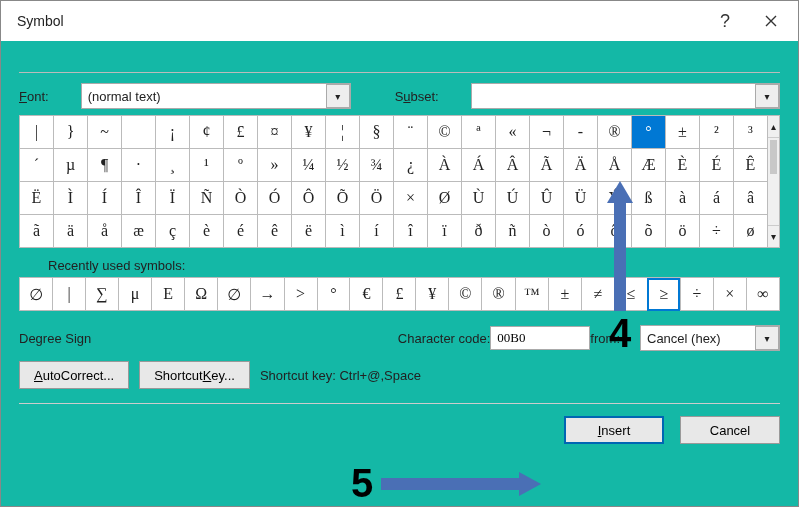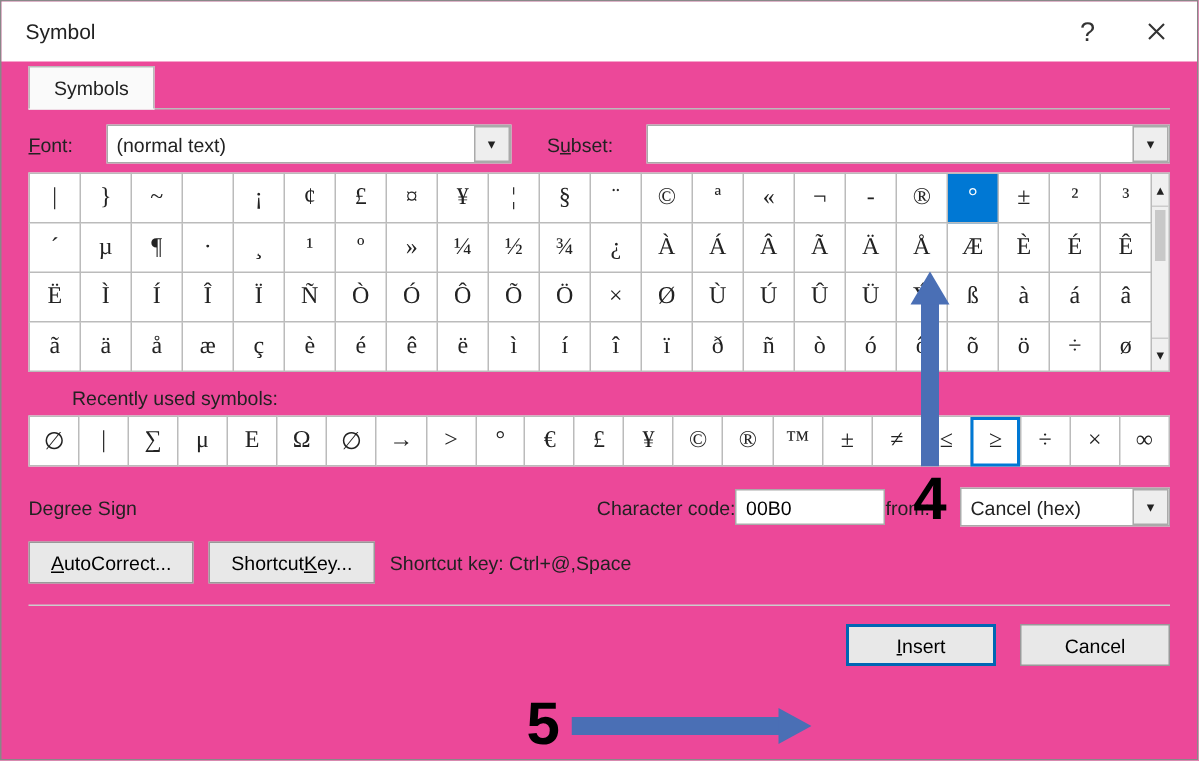--- a/index.html
+++ b/index.html
@@ -13,21 +13,21 @@
     height: 507px;
     position: relative;
     overflow: hidden;
   }
   .window {
     border: 1px solid #888;
     width: 799px;
     height: 507px;
     display: flex;
     flex-direction: column;
-    background: #ec4899;
+    background: #14b8a6;
   }
   .titlebar {
     height: 40px;
     display: flex;
     align-items: center;
     padding: 0 4px 0 16px;
     background: #fff;
     font-size: 14px;
   }
   .titlebar .spacer { flex: 1; }
@@ -65,21 +65,21 @@
   }
   .tab.active {
     border-color: #bbb;
     background: #fafafa;
     border-bottom: 1px solid #fafafa;
   }
   .row {
     display: flex;
     align-items: center;
     margin-top: 10px;
-    gap: 2px;
+    gap: 12px;
     justify-content: center;
   }
   .row label { white-space: nowrap; }
   .row label .ul { text-decoration: underline; }
   .select {
     flex: 1;
     height: 26px;
     border: 1px solid #aaa;
     background: #fff;
     display: flex;
@@ -160,21 +160,21 @@
     font-size:16px; font-family:"Times New Roman", serif; padding:0;
   }
   td.recent-selected { outline: 2px solid #0078d4; outline-offset: -2px; }
   .info-row {
     display:flex; align-items:center; margin-top:14px; gap:0;
   }
   .info-row .symname { flex: 0 0 auto; min-width: 100px; }
   .info-row .gap { flex: 1; }
   input.codebox {
     height: 24px; border:1px solid #aaa; padding:0 6px;
-    width:100px; font-family: Liberation Sans, sans-serif; font-size:13px;
+    width:100px; font-family: Liberation Serif, serif; font-size:13px;
   }
   .from-select { width: 140px; flex: none; }
   .btn-row {
     display:flex; align-items:center; margin-top:10px; gap:10px;
   }
   .btn {
     height: 28px;
     border:1px solid #999;
     background:#e8e8e8;
     padding: 0 14px;
@@ -227,23 +227,20 @@
     <span class="tb-btn help">?</span>
     <span class="tb-btn">
       <svg width="12" height="12" viewBox="0 0 12 12">
           <path d="M1 1 L11 11 M11 1 L1 11" stroke="#333" stroke-width="1.4"></path>
         </svg>
     </span>
   </div>
 
   <div class="content">
     <div class="tabs">
-      <div class="tab active">
-        <span><span class="ul">S</span><span>ymbols</span></span>
-      </div>
     </div>
 
     <div class="row">
       <label><span class="ul">F</span>ont:</label>
       <div class="select" style="flex:0 0 270px">
         <span>(normal text)</span>
         <span class="caret">▾</span>
       </div>
       <span style="width:20px"></span>
       <label>S<span class="ul">u</span>bset:</label>

